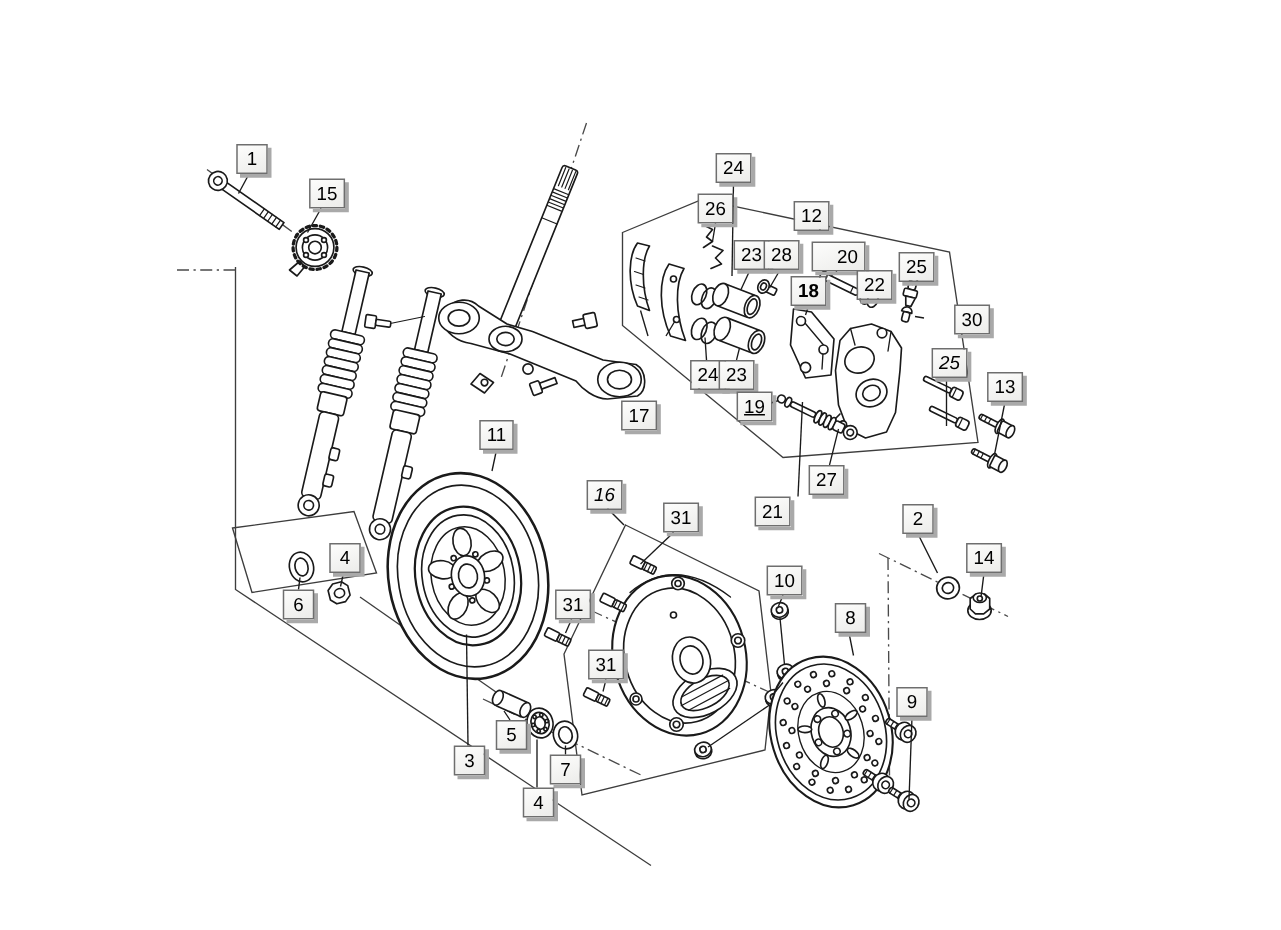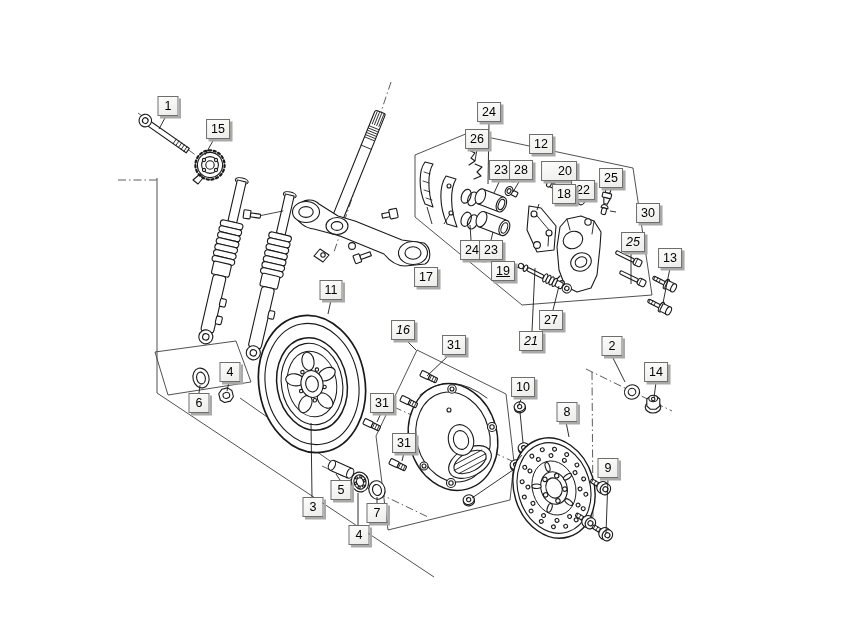--- a/index.html
+++ b/index.html
@@ -549,29 +549,29 @@
       <div class="callout" style="left: 331px; top: 290px;">11</div>
       <div class="callout" style="left: 541px; top: 128px; margin-top: 16px;">12</div>
       <div class="callout" style="left: 489px; top: 112px;">24</div>
       <div class="callout" style="left: 477px; top: 139px;">26</div>
       <div class="callout" style="left: 501px; top: 170px;">23</div>
       <div class="callout" style="left: 521px; top: 170px;">28</div>
       <div class="callout" style="left: 559px; top: 171px; padding-left: 16px;">20</div>
       <div class="callout" style="left: 583px; top: 178px; margin-top: 12px;">22</div>
       <div class="callout" style="left: 611px; top: 178px;">25</div>
       <div class="callout" style="left: 648px; top: 213px;">30</div>
-      <div class="callout" style="left: 564px; top: 194px;">18</div>
+      <div class="callout" style="left: 539px; top: 194px; font-weight: bold;">18</div>
       <div class="callout" style="left: 426px; top: 234px; margin-top: 43px;">17</div>
       <div class="callout" style="left: 472px; top: 250px;">24</div>
       <div class="callout" style="left: 491px; top: 250px;">23</div>
       <div class="callout" style="left: 503px; top: 271px; text-decoration: underline;">19</div>
       <div class="callout" style="left: 633px; top: 242px; font-style: italic;">25</div>
       <div class="callout" style="left: 670px; top: 258px;">13</div>
       <div class="callout" style="left: 551px; top: 320px;">27</div>
-      <div class="callout" style="left: 531px; top: 341px; font-style: italic;">21</div>
+      <div class="callout" style="left: 515px; top: 341px;">21</div>
       <div class="callout" style="left: 403px; top: 330px; font-style: italic;">16</div>
       <div class="callout" style="left: 454px; top: 345px;">31</div>
       <div class="callout" style="left: 612px; top: 346px;">2</div>
       <div class="callout" style="left: 656px; top: 372px;">14</div>
       <div class="callout" style="left: 382px; top: 403px;">31</div>
       <div class="callout" style="left: 523px; top: 387px;">10</div>
       <div class="callout" style="left: 199px; top: 403px;">6</div>
       <div class="callout" style="left: 230px; top: 372px;">4</div>
       <div class="callout" style="left: 567px; top: 412px;">8</div>
       <div class="callout" style="left: 404px; top: 443px;">31</div>

